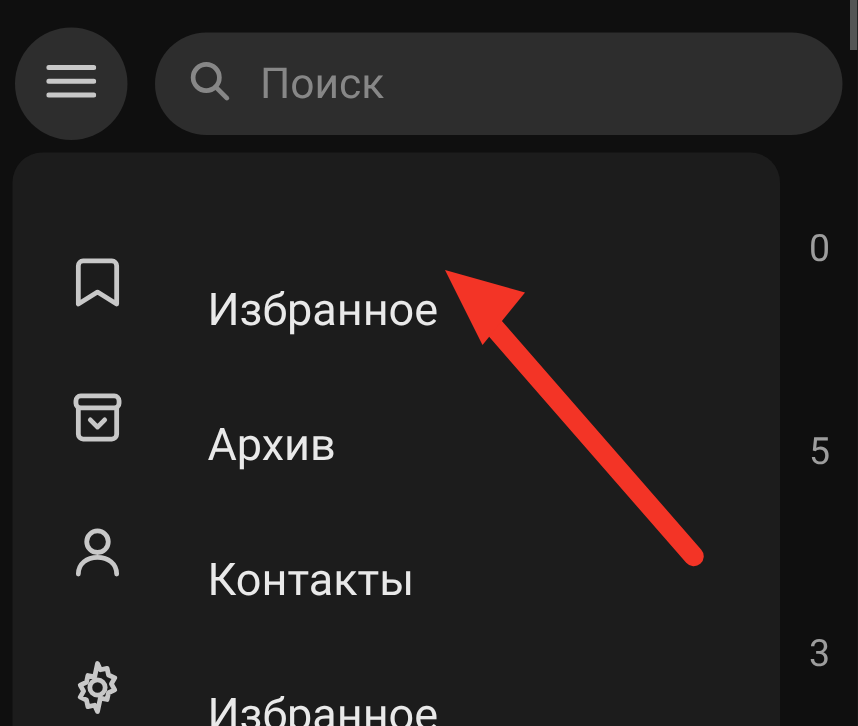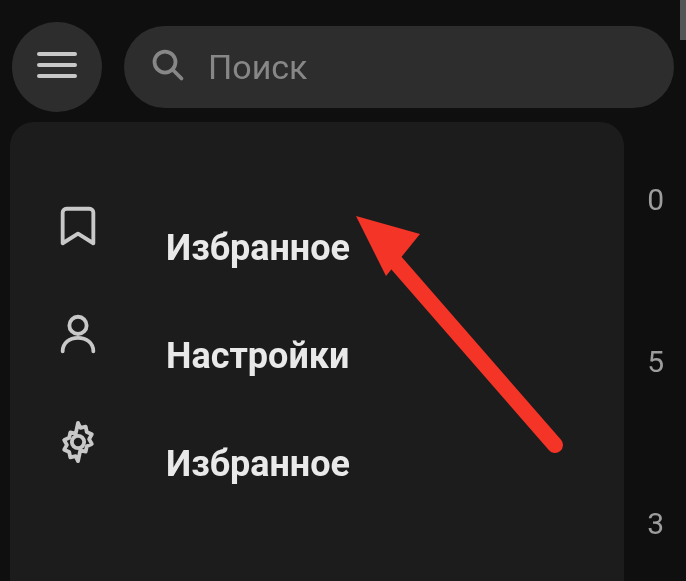--- a/index.html
+++ b/index.html
@@ -65,21 +65,21 @@
       width: 52px;
       height: 52px;
       display: flex;
       align-items: center;
       justify-content: center;
     }
     .menu-item-icon svg { width: 46px; height: 46px; stroke: #c8c8c8; }
     .menu-item-label {
       color: #e9e9e9;
       font-size: 36px;
-      font-weight: 700;
+      font-weight: 400;
       margin-top: 43px;
     }
     .bg-badge {
       position: absolute;
       right: 22px;
       color: #9d9d9d;
       font-size: 30px;
     }
     .scrollbar-hint {
       position: absolute;
@@ -130,29 +130,39 @@
 
   <div class="menu-item">
     <span class="menu-item-icon">
       <svg viewBox="0 0 24 24" fill="none">
         <path d="M6 3 h12 a2 2 0 0 1 2 2 v16 l-8 -5 l-8 5 V5 a2 2 0 0 1 2 -2 z" stroke-width="2" stroke-linejoin="round"></path>
       </svg>
     </span>
     <span class="menu-item-label">Избранное</span>
   </div>
 
+  <div class="menu-item">
+    <span class="menu-item-icon">
+      <svg viewBox="0 0 24 24" fill="none">
+        <rect x="3" y="3" width="18" height="5" rx="2" stroke-width="2"></rect>
+        <path d="M4 8 v11 a2 2 0 0 0 2 2 h12 a2 2 0 0 0 2 -2 V8" stroke-width="2"></path>
+        <path d="M9 13 l3 3 l3 -3" stroke-width="2" stroke-linecap="round" stroke-linejoin="round"></path>
+      </svg>
+    </span>
+    <span class="menu-item-label">Архив</span>
+  </div>
 
   <div class="menu-item">
     <span class="menu-item-icon">
       <svg viewBox="0 0 24 24" fill="none">
         <circle cx="12" cy="7.5" r="4.5" stroke-width="2"></circle>
         <path d="M4 21 c0 -4.4 3.6 -7 8 -7 s8 2.6 8 7" stroke-width="2" stroke-linecap="round"></path>
       </svg>
     </span>
-    <span class="menu-item-label">Настройки</span>
+    <span class="menu-item-label">Контакты</span>
   </div>
 
   <div class="menu-item">
     <span class="menu-item-icon">
       <svg viewBox="0 0 24 24" fill="none">
         <circle cx="12" cy="12" r="3.2" stroke-width="2"></circle>
         <path d="M12 2 l1.2 2.6 2.8 -0.6 0.6 2.8 2.6 1.2 -1.4 2.5 1.4 2.5 -2.6 1.2 -0.6 2.8 -2.8 -0.6 L12 22 l-1.2 -2.6 -2.8 0.6 -0.6 -2.8 -2.6 -1.2 1.4 -2.5 -1.4 -2.5 2.6 -1.2 0.6 -2.8 2.8 0.6 z" stroke-width="2" stroke-linejoin="round"></path>
       </svg>
     </span>
     <span class="menu-item-label">Избранное</span>

